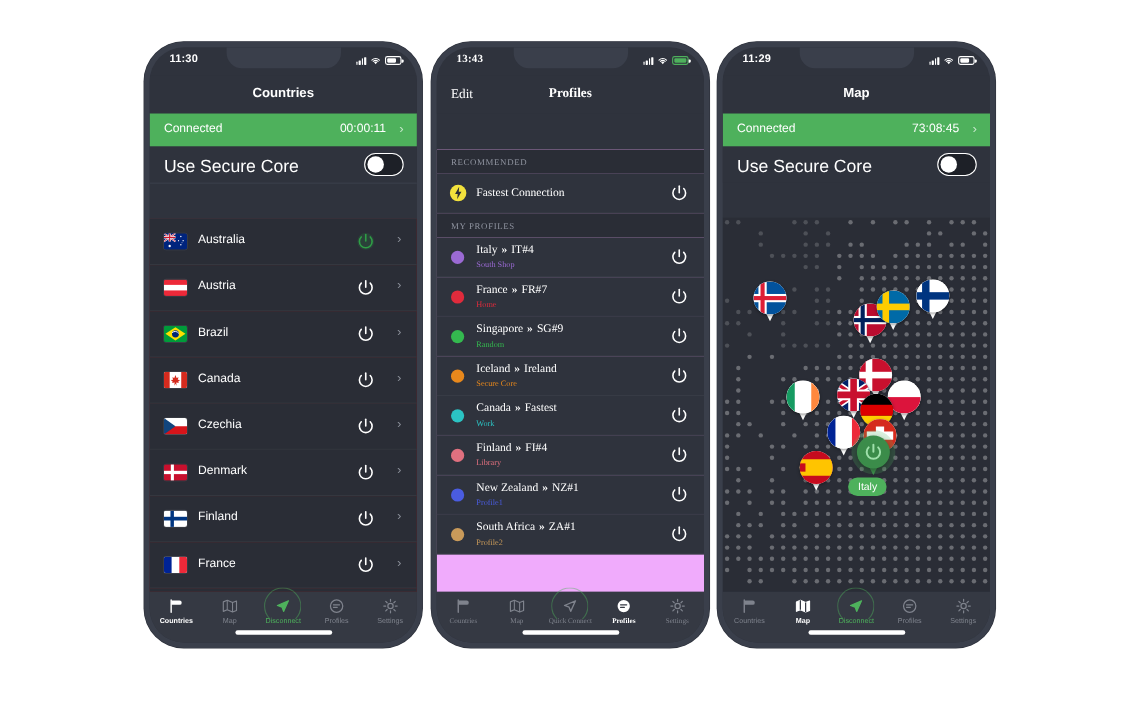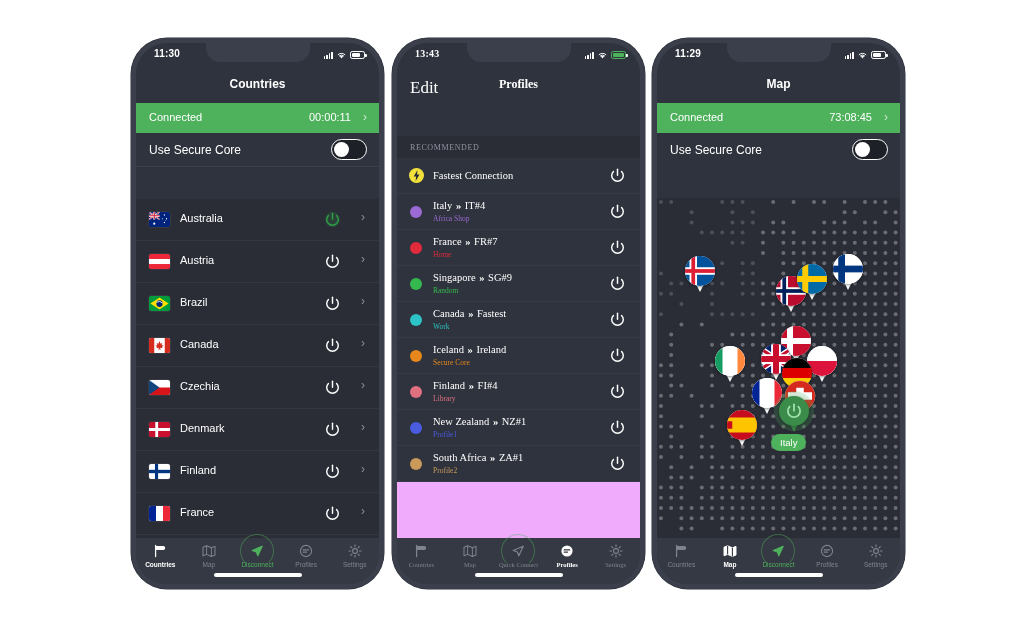--- a/index.html
+++ b/index.html
@@ -67,21 +67,21 @@
   .navbar{
     position:absolute;left:0;top:26px;width:243px;height:34px;
     background:#2f333d;z-index:30;
   }
   .nav-title{
     position:absolute;left:0;right:0;top:8px;text-align:center;
     font-size:12px;font-weight:bold;color:#ffffff;
   }
   .nav-left{
     position:absolute;left:13px;top:9px;
-    font-size:17px;color:#ffffff;
+    font-size:12px;color:#ffffff;
   }
 
   
   .banner{
     position:absolute;left:0;width:243px;height:30px;
     background:#4eb15c;z-index:28;
   }
   .banner .b-label{
     position:absolute;left:13px;top:8px;font-size:11px;color:#ffffff;
   }
@@ -91,21 +91,21 @@
   .banner .b-chev{
     position:absolute;right:12px;top:7px;font-size:12px;color:#c6e8cb;
   }
 
   
   .securecore{
     position:absolute;left:0;width:243px;height:33px;
     background:#2f333d;border-bottom:1px solid #3a3f4b;z-index:27;
   }
   .securecore .sc-label{
-    position:absolute;left:13px;top:10px;font-size:12px;color:#ffffff;
+    position:absolute;left:13px;top:10px;font-size:16px;color:#ffffff;
   }
   .toggle{
     position:absolute;right:12px;top:6px;width:36px;height:21px;
     background:#1d2027;border:1.5px solid #ffffff;border-radius:11px;
     box-sizing:border-box;
   }
   .toggle .knob{
     position:absolute;left:1.5px;top:1.5px;width:15px;height:15px;
     background:#ffffff;border-radius:50%;
   }
@@ -494,24 +494,27 @@
           <div class="prow prow-single">
             <span class="boltwrap"><svg viewBox="0 0 16 16" style="width:100%;height:100%">
                 <path d="M9 2 L5 9 h2.6 L7 14 l4.2-7.2 H8.6 Z" fill="#2a2d36"></path>
               </svg></span>
             <span class="pmain"><span>Fastest Connection</span></span>
             <span class="pwr"><svg viewBox="0 0 20 20" style="width:100%;height:100%">
                 <path d="M5.2 5.2 a6.8 6.8 0 1 0 9.6 0" stroke="#ffffff" stroke-width="1.7" fill="none" stroke-linecap="round"></path>
                 <line x1="10" y1="2.6" x2="10" y2="9.6" stroke="#ffffff" stroke-width="1.7" stroke-linecap="round"></line>
               </svg></span>
           </div>
+          <div class="sechdr">
+            <span>MY PROFILES</span>
+          </div>
           <div class="prow">
             <span class="pdot" style="background:#9b6ad4"></span>
             <span class="pmain"><span>Italy</span><span class="arr"> » </span><span>IT#4</span></span>
-            <span class="psub" style="color:#9b6ad4">Africa Shop</span>
+            <span class="psub" style="color:#9b6ad4">South Shop</span>
             <span class="pwr"><svg viewBox="0 0 20 20" style="width:100%;height:100%">
                 <path d="M5.2 5.2 a6.8 6.8 0 1 0 9.6 0" stroke="#ffffff" stroke-width="1.7" fill="none" stroke-linecap="round"></path>
                 <line x1="10" y1="2.6" x2="10" y2="9.6" stroke="#ffffff" stroke-width="1.7" stroke-linecap="round"></line>
               </svg></span>
           </div>
           <div class="prow">
             <span class="pdot" style="background:#e02b3c"></span>
             <span class="pmain"><span>France</span><span class="arr"> » </span><span>FR#7</span></span>
             <span class="psub" style="color:#e02b3c">Home</span>
             <span class="pwr"><svg viewBox="0 0 20 20" style="width:100%;height:100%">
@@ -522,32 +525,32 @@
           <div class="prow">
             <span class="pdot" style="background:#34b94f"></span>
             <span class="pmain"><span>Singapore</span><span class="arr"> » </span><span>SG#9</span></span>
             <span class="psub" style="color:#34b94f">Random</span>
             <span class="pwr"><svg viewBox="0 0 20 20" style="width:100%;height:100%">
                 <path d="M5.2 5.2 a6.8 6.8 0 1 0 9.6 0" stroke="#ffffff" stroke-width="1.7" fill="none" stroke-linecap="round"></path>
                 <line x1="10" y1="2.6" x2="10" y2="9.6" stroke="#ffffff" stroke-width="1.7" stroke-linecap="round"></line>
               </svg></span>
           </div>
           <div class="prow">
+            <span class="pdot" style="background:#e8881c"></span>
+            <span class="pmain"><span>Iceland</span><span class="arr"> » </span><span>Ireland</span></span>
+            <span class="psub" style="color:#e8881c">Secure Core</span>
+            <span class="pwr"><svg viewBox="0 0 20 20" style="width:100%;height:100%">
+                <path d="M5.2 5.2 a6.8 6.8 0 1 0 9.6 0" stroke="#ffffff" stroke-width="1.7" fill="none" stroke-linecap="round"></path>
+                <line x1="10" y1="2.6" x2="10" y2="9.6" stroke="#ffffff" stroke-width="1.7" stroke-linecap="round"></line>
+              </svg></span>
+          </div>
+          <div class="prow">
             <span class="pdot" style="background:#2bc3c3"></span>
             <span class="pmain"><span>Canada</span><span class="arr"> » </span><span>Fastest</span></span>
             <span class="psub" style="color:#2bc3c3">Work</span>
-            <span class="pwr"><svg viewBox="0 0 20 20" style="width:100%;height:100%">
-                <path d="M5.2 5.2 a6.8 6.8 0 1 0 9.6 0" stroke="#ffffff" stroke-width="1.7" fill="none" stroke-linecap="round"></path>
-                <line x1="10" y1="2.6" x2="10" y2="9.6" stroke="#ffffff" stroke-width="1.7" stroke-linecap="round"></line>
-              </svg></span>
-          </div>
-          <div class="prow">
-            <span class="pdot" style="background:#e8881c"></span>
-            <span class="pmain"><span>Iceland</span><span class="arr"> » </span><span>Ireland</span></span>
-            <span class="psub" style="color:#e8881c">Secure Core</span>
             <span class="pwr"><svg viewBox="0 0 20 20" style="width:100%;height:100%">
                 <path d="M5.2 5.2 a6.8 6.8 0 1 0 9.6 0" stroke="#ffffff" stroke-width="1.7" fill="none" stroke-linecap="round"></path>
                 <line x1="10" y1="2.6" x2="10" y2="9.6" stroke="#ffffff" stroke-width="1.7" stroke-linecap="round"></line>
               </svg></span>
           </div>
           <div class="prow">
             <span class="pdot" style="background:#e0707f"></span>
             <span class="pmain"><span>Finland</span><span class="arr"> » </span><span>FI#4</span></span>
             <span class="psub" style="color:#e0707f">Library</span>
             <span class="pwr"><svg viewBox="0 0 20 20" style="width:100%;height:100%">

